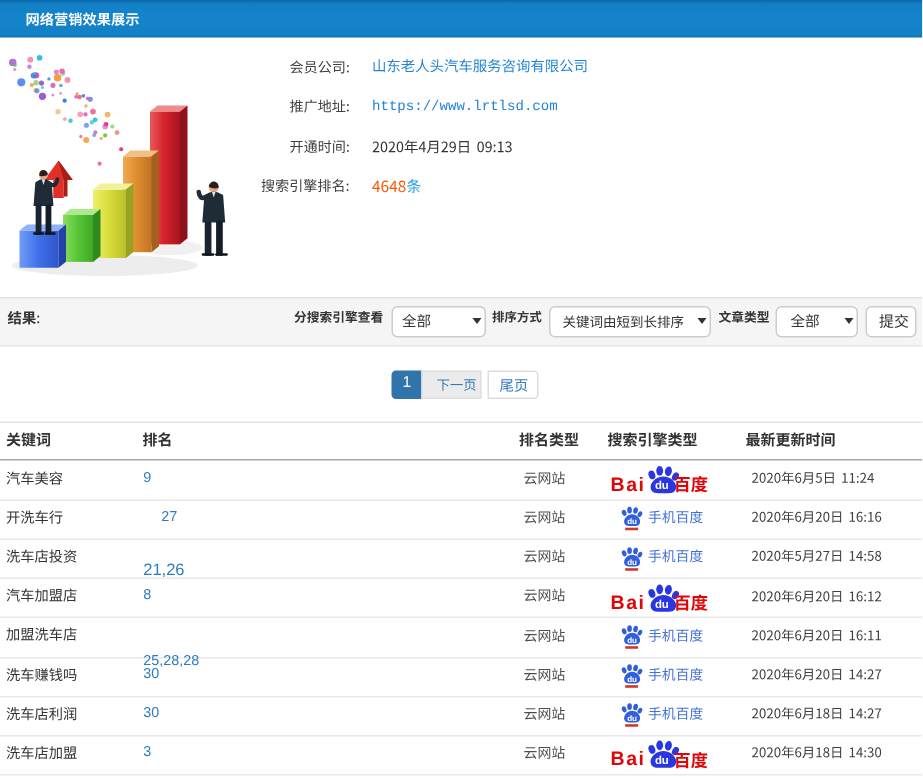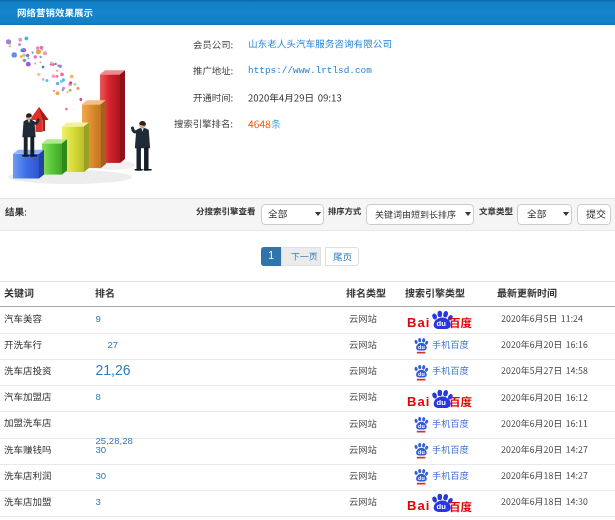--- a/index.html
+++ b/index.html
@@ -542,21 +542,21 @@
       <use href="#g49" x="9208"></use>
     </svg>
     <div class="abs" style="left:0;top:385.1px;width:615px;height:1px;background:#e9e9e9"></div>
     <svg class="z " style="left:4.0px;top:366.05px;width:47.50px;height:9.50px;fill:#333333;" viewBox="0 -880 5000 1000" preserveAspectRatio="none">
       <use href="#g101"></use>
       <use href="#g33" x="1000"></use>
       <use href="#g107" x="2000"></use>
       <use href="#g108" x="3000"></use>
       <use href="#g109" x="4000"></use>
     </svg>
-    <div class="t " style="left:95.5px;top:366.00px;font-size:14px;line-height:9.60px;color:#2e7cbe;">21,26</div>
+    <div class="t " style="left:95.5px;top:376px;font-size:11px;line-height:9.60px;color:#2e7cbe;">21,26</div>
     <svg class="z " style="left:348.8px;top:366.15px;width:27.90px;height:9.30px;fill:#4d4d4d;" viewBox="0 -880 3000 1000" preserveAspectRatio="none">
       <use href="#g95"></use>
       <use href="#g96" x="1000"></use>
       <use href="#g97" x="2000"></use>
     </svg>
     <svg class="abs" style="left:412.5px;top:363.6px;width:16px;height:18px" viewBox="0 0 16 18">
       <g fill="#315ed9">
         <ellipse cx="3.1" cy="4.9" rx="1.5" ry="2.1" transform="rotate(-20 3.1 4.9)"></ellipse>
         <ellipse cx="6.7" cy="3.1" rx="1.55" ry="2.2"></ellipse>
         <ellipse cx="10.7" cy="3.3" rx="1.55" ry="2.2" transform="rotate(12 10.7 3.3)"></ellipse>

